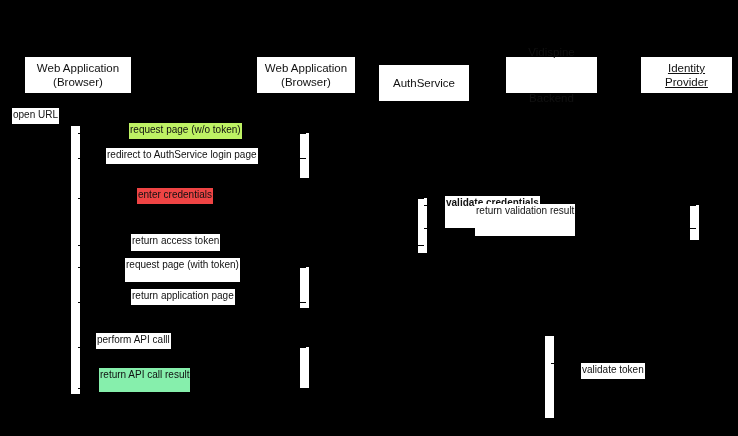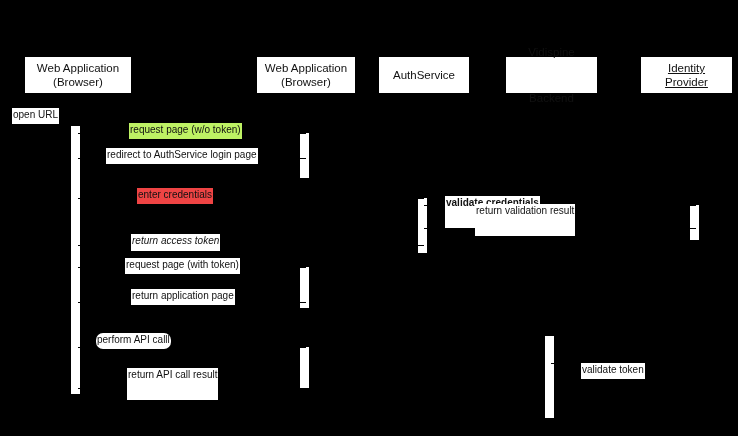--- a/index.html
+++ b/index.html
@@ -99,41 +99,41 @@
 
   <div id="participants-layer">
       <div class="participant-box" style="left: 24px; top: 56px; width: 108px; height: 38px; background: rgb(255, 255, 255); color: rgb(17, 17, 17);">
         <span class="participant-line-1">Web Application</span>
         <span class="participant-line-2">(Browser)</span>
       </div>
       <div class="participant-box" style="left: 256px; top: 56px; width: 100px; height: 38px; background: rgb(255, 255, 255); color: rgb(17, 17, 17);">
         <span class="participant-line-1">Web Application</span>
         <span class="participant-line-2">(Browser)</span>
       </div>
-      <div class="participant-box" style="left: 378px; top: 56px; width: 92px; height: 38px; background: rgb(255, 255, 255); color: rgb(17, 17, 17); align-items: center;">
+      <div class="participant-box" style="left: 378px; top: 64px; width: 92px; height: 38px; background: rgb(255, 255, 255); color: rgb(17, 17, 17); align-items: center;">
         <span class="participant-line-1">AuthService</span>
       </div>
       <div class="participant-box" style="left: 505px; top: 56px; width: 93px; height: 38px; background: rgb(255, 255, 255); color: rgb(17, 17, 17); gap: 32px;">
         <span class="participant-line-1">Vidispine</span>
         <span class="participant-line-2">Backend</span>
       </div>
       <div class="participant-box" style="left: 640px; top: 56px; width: 93px; height: 38px; background: rgb(255, 255, 255); color: rgb(17, 17, 17); text-decoration: underline;">
         <span class="participant-line-1">Identity</span>
         <span class="participant-line-2">Provider</span>
       </div>
     </div>
 
   <div id="labels-layer">
       <div class="message-label" style="left: 12px; top: 108px; height: 16px; background: rgb(255, 255, 255); color: rgb(17, 17, 17);">open URL</div>
       <div class="message-label" style="left: 129px; top: 123px; height: 16px; background: #bef264; color: rgb(17, 17, 17);">request page (w/o token)</div>
       <div class="message-label" style="left: 106px; top: 148px; height: 16px; background: rgb(255, 255, 255); color: rgb(17, 17, 17);">redirect to AuthService login page</div>
       <div class="message-label" style="left: 137px; top: 188px; height: 16px; background: #ef4444; color: rgb(17, 17, 17);">enter credentials</div>
       <div class="message-label" style="left: 445px; top: 196px; height: 32px; background: rgb(255, 255, 255); color: rgb(17, 17, 17); font-weight: bold;">validate credentials</div>
       <div class="message-label" style="left: 443px; top: 204px; height: 32px; background: rgb(255, 255, 255); color: rgb(17, 17, 17); margin-left: 32px;">return validation result</div>
-      <div class="message-label" style="left: 131px; top: 234px; height: 17px; background: rgb(255, 255, 255); color: rgb(17, 17, 17); font-style: italic;">return access token</div>
-      <div class="message-label" style="left: 125px; top: 258px; height: 16px; background: rgb(255, 255, 255); color: rgb(17, 17, 17);">request page (with token)</div>
+      <div class="message-label" style="left: 131px; top: 234px; height: 17px; background: rgb(255, 255, 255); color: rgb(17, 17, 17);">return access token</div>
+      <div class="message-label" style="left: 125px; top: 258px; height: 24px; background: rgb(255, 255, 255); color: rgb(17, 17, 17);">request page (with token)</div>
       <div class="message-label" style="left: 131px; top: 289px; height: 16px; background: rgb(255, 255, 255); color: rgb(17, 17, 17);">return application page</div>
-      <div class="message-label" style="left: 96px; top: 333px; height: 16px; background: rgb(255, 255, 255); color: rgb(17, 17, 17); border-radius: 7px;">perform API calll</div>
+      <div class="message-label" style="left: 96px; top: 333px; height: 16px; background: rgb(255, 255, 255); color: rgb(17, 17, 17);">perform API calll</div>
       <div class="message-label" style="left: 581px; top: 363px; height: 16px; background: rgb(255, 255, 255); color: rgb(17, 17, 17); text-align: center;">validate token</div>
-      <div class="message-label" style="left: 99px; top: 368px; height: 32px; background: #ffffff; color: rgb(17, 17, 17); margin-left: 28px;">return API call result</div>
+      <div class="message-label" style="left: 99px; top: 368px; height: 24px; background: #86efac; color: rgb(17, 17, 17);">return API call result</div>
     </div>
 
 </div>
 
 </body></html>

